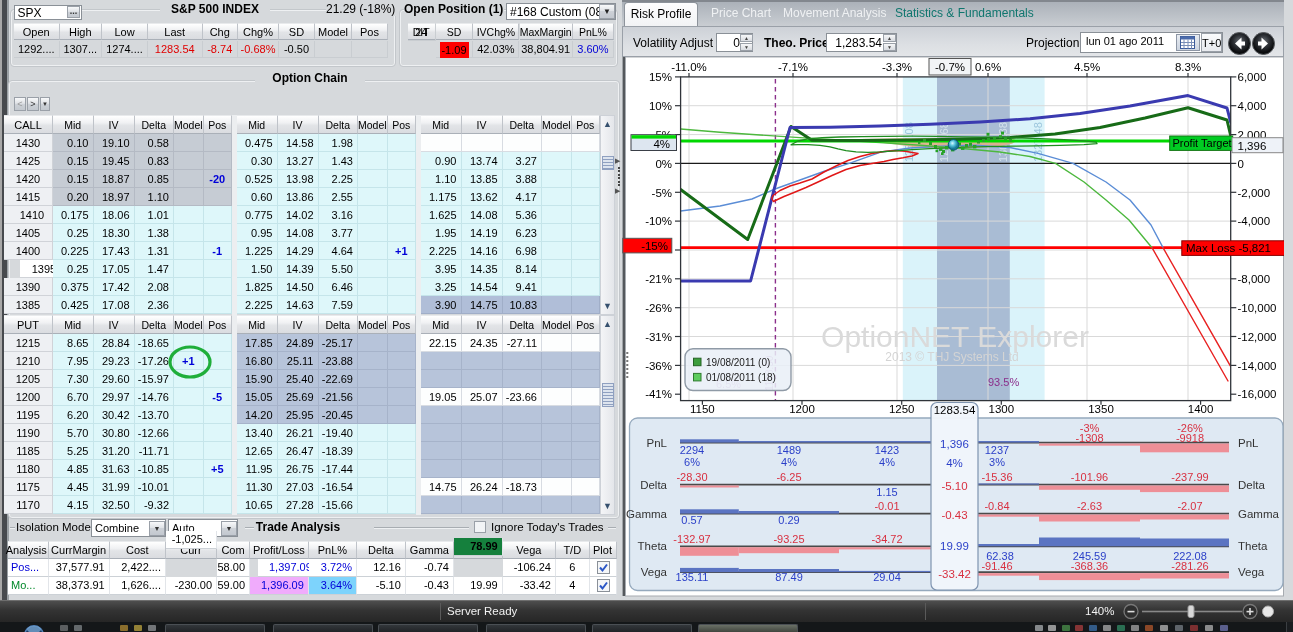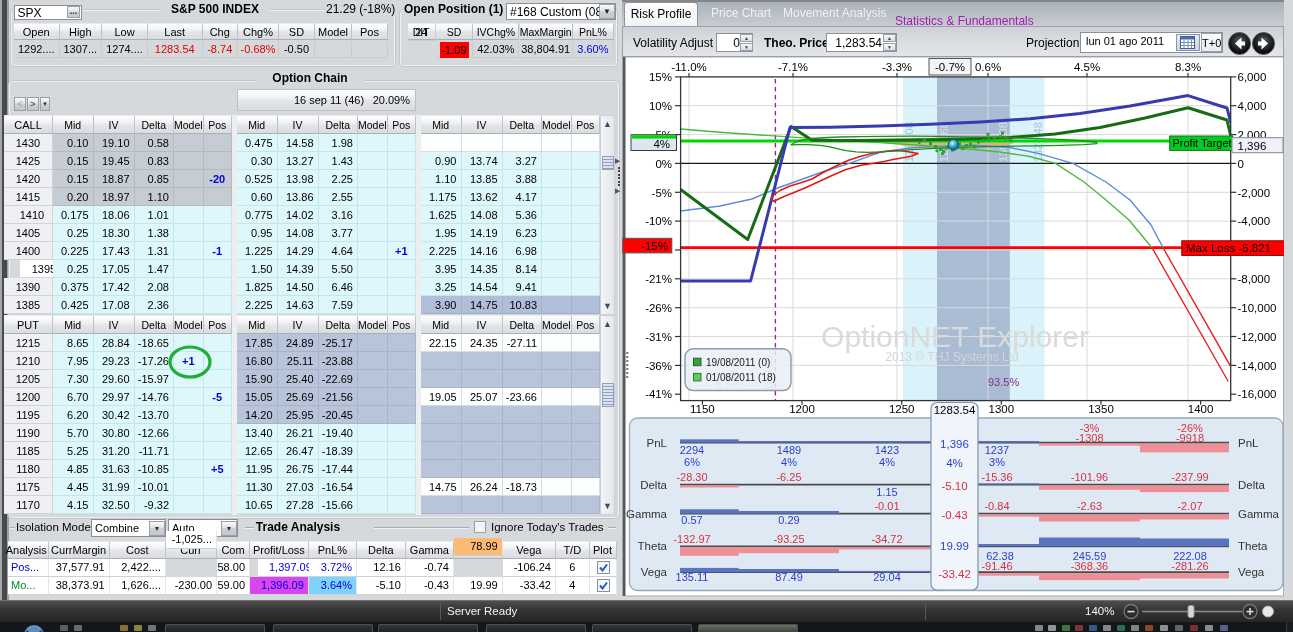--- a/index.html
+++ b/index.html
@@ -45,21 +45,21 @@
       <ellipse cx="25" cy="22" rx="20" ry="15" fill="none" stroke="#1fae3a" stroke-width="3.2"></ellipse>
     </svg>
 
 <div id="trade"></div>
 
 <div class="ab" style="left:622px;top:0;width:662px;height:26px;background:linear-gradient(#a9afb7,#bfc4ca 70%,#c9cdd2);"></div>
 <div class="ab" style="left:622px;top:0;width:662px;height:1.5px;background:#82878e;"></div>
 <div class="ab" style="left:624px;top:2px;width:74px;height:24px;background:linear-gradient(#fdfdfe,#f2f3f5);border:1px solid #8d939b;border-bottom:none;border-radius:4px 4px 0 0;text-align:center;line-height:23px;font-size:12px;box-sizing:border-box;">Risk Profile</div>
 <div class="ab" style="left:711px;top:6px;width:80px;height:16px;color:#eff1f3;font-size:12px;">Price Chart</div>
 <div class="ab" style="left:783px;top:6px;width:110px;height:16px;color:#eff1f3;font-size:12px;">Movement Analysis</div>
-<div class="ab" style="left:895px;top:14px;width:160px;height:16px;color:#a21caf;font-size:12px;">Statistics &amp; Fundamentals</div>
+<div class="ab" style="left:895px;top:6px;width:160px;height:16px;color:#0f766e;font-size:12px;">Statistics &amp; Fundamentals</div>
 <div class="ab" style="left:622px;top:26px;width:662px;height:31px;background:linear-gradient(#cdd1d7,#dcdfe3 60%,#e3e5e8);border:1px solid #9aa0a8;box-sizing:border-box;"></div>
 <div class="ab" style="left:633px;top:36px;width:90px;height:14px;font-size:12px;">Volatility Adjust</div>
 <div class="ab white-box" style="left:716px;top:33px;width:37px;height:19px;"></div>
 <div class="ab" style="left:716px;top:36px;width:24px;height:13px;font-size:12px;text-align:right;">0</div>
 <div class="ab spinner" style="left:740px;top:34px;"></div>
 <div class="ab" style="left:764px;top:36px;width:70px;height:14px;font-size:12px;font-weight:bold;">Theo. Price</div>
 <div class="ab white-box" style="left:826px;top:33px;width:71px;height:19px;"></div>
 <div class="ab" style="left:826px;top:36px;width:56px;height:13px;font-size:12px;text-align:right;">1,283.54</div>
 <div class="ab spinner" style="left:883px;top:34px;"></div>
 <div class="ab" style="left:1026px;top:36px;width:60px;height:14px;font-size:12px;">Projection</div>
@@ -458,24 +458,20 @@
     <div class="ab cell ctr" style="left: 407.5px; top: 24px; width: 28.5px; height: 17px; line-height: 17px; border-right: 1px solid rgb(201, 205, 209); border-bottom: 1px solid rgb(201, 205, 209);">24</div>
     <div class="ab hdr" style="left: 436px; top: 23px; width: 37.3px; height: 17px; line-height: 16px; font-size: 10.5px;">SD</div>
     <div class="ab cell ctr" style="left: 436px; top: 41px; width: 37.3px; height: 17px; line-height: 17px; border-right: 1px solid rgb(201, 205, 209); border-bottom: 1px solid rgb(201, 205, 209);"></div>
     <div class="ab hdr" style="left: 473.3px; top: 23px; width: 46.2px; height: 17px; line-height: 16px; font-size: 10.5px;">IVChg%</div>
     <div class="ab cell ctr" style="left: 473.3px; top: 41px; width: 46.2px; height: 17px; line-height: 17px; border-right: 1px solid rgb(201, 205, 209); border-bottom: 1px solid rgb(201, 205, 209);">42.03%</div>
     <div class="ab hdr" style="left: 519.5px; top: 23px; width: 53.4px; height: 17px; line-height: 16px; font-size: 10.5px;">MaxMargin</div>
     <div class="ab cell ctr" style="left: 519.5px; top: 41px; width: 53.4px; height: 17px; line-height: 17px; border-right: 1px solid rgb(201, 205, 209); border-bottom: 1px solid rgb(201, 205, 209);">38,804.91</div>
     <div class="ab hdr" style="left: 572.9px; top: 23px; width: 41px; height: 17px; line-height: 16px; font-size: 10.5px;">PnL%</div>
     <div class="ab cell ctr" style="left: 572.9px; top: 41px; width: 41px; height: 17px; line-height: 17px; border-right: 1px solid rgb(201, 205, 209); border-bottom: 1px solid rgb(201, 205, 209); color: rgb(0, 0, 216);">3.60%</div>
     <div class="ab cell ctr" style="left: 439.5px; top: 41.5px; width: 29px; height: 16px; background: rgb(255, 0, 0); line-height: 16px;">-1.09</div>
-    <div class="ab hdr" style="left: 237px; top: 89px; width: 179px; height: 22px; border: 1px solid rgb(188, 192, 198); line-height: 21px; font-size: 11px;">
-      <span style="position:absolute;left:36px;width:110px;text-align:center;">16 sep 11 (46)</span>
-      <span style="position:absolute;right:5px;">20.09%</span>
-    </div>
     <div class="ab " style="left: 232px; top: 114.5px; width: 5px; height: 400px; background: rgb(236, 238, 240); z-index: 0;"></div>
     <div class="ab " style="left: 416px; top: 114.5px; width: 5px; height: 400px; background: rgb(236, 238, 240); z-index: 0;"></div>
     <div class="ab hdr" style="left: 4px; top: 114.5px; width: 49px; height: 19px; line-height: 18px;">CALL</div>
     <div class="ab hdr" style="left: 53px; top: 114.5px; width: 40.5px; height: 19px; line-height: 18px; font-size: 10.5px;">Mid</div>
     <div class="ab hdr" style="left: 93.5px; top: 114.5px; width: 41px; height: 19px; line-height: 18px; font-size: 10.5px;">IV</div>
     <div class="ab hdr" style="left: 134.5px; top: 114.5px; width: 39.5px; height: 19px; line-height: 18px; font-size: 10.5px;">Delta</div>
     <div class="ab hdr" style="left: 174px; top: 114.5px; width: 29.5px; height: 19px; line-height: 18px; font-size: 10.5px;">Model</div>
     <div class="ab hdr" style="left: 203.5px; top: 114.5px; width: 28.5px; height: 19px; line-height: 18px; font-size: 10.5px;">Pos</div>
     <div class="ab hdr" style="left: 237px; top: 114.5px; width: 40.5px; height: 19px; line-height: 18px; font-size: 10.5px;">Mid</div>
     <div class="ab hdr" style="left: 277.5px; top: 114.5px; width: 41px; height: 19px; line-height: 18px; font-size: 10.5px;">IV</div>
@@ -870,33 +866,33 @@
     <div class="ab hdr" style="left: 589.5px; top: 540.5px; width: 27px; height: 18px; line-height: 17px;">Plot</div>
     <div class="ab cell" style="left: 8px; top: 558.5px; width: 40.5px; height: 18px; line-height: 17px; background: rgb(255, 255, 255); border-right: 1px solid rgb(226, 229, 233); border-bottom: 1px solid rgb(204, 209, 214); color: rgb(0, 0, 216); padding-left: 3px;">Pos...</div>
     <div class="ab cell num" style="left: 48.5px; top: 558.5px; width: 61.2px; height: 18px; line-height: 17px; background: rgb(255, 255, 255); border-right: 1px solid rgb(226, 229, 233); border-bottom: 1px solid rgb(204, 209, 214);">37,577.91</div>
     <div class="ab cell num" style="left: 109.7px; top: 558.5px; width: 56.3px; height: 18px; line-height: 17px; background: rgb(255, 255, 255); border-right: 1px solid rgb(226, 229, 233); border-bottom: 1px solid rgb(204, 209, 214);">2,422....</div>
     <div class="ab cell num" style="left: 166px; top: 531px; width: 51px; height: 18px; line-height: 17px; background: rgb(255, 255, 255); border-right: 1px solid rgb(226, 229, 233); border-bottom: 1px solid rgb(204, 209, 214);">-1,025...</div>
     <div class="ab cell num" style="left: 217px; top: 558.5px; width: 33px; height: 18px; line-height: 17px; background: rgb(255, 255, 255); border-right: 1px solid rgb(226, 229, 233); border-bottom: 1px solid rgb(204, 209, 214);">58.00</div>
     <div class="ab cell num" style="left: 258px; top: 558.5px; width: 58.8px; height: 18px; line-height: 17px; background: rgb(255, 255, 255); border-right: 1px solid rgb(226, 229, 233); border-bottom: 1px solid rgb(204, 209, 214); color: rgb(0, 0, 216);">1,397.09</div>
     <div class="ab cell num" style="left: 308.8px; top: 558.5px; width: 48.2px; height: 18px; line-height: 17px; background: rgb(255, 255, 255); border-right: 1px solid rgb(226, 229, 233); border-bottom: 1px solid rgb(204, 209, 214); color: rgb(0, 0, 216);">3.72%</div>
     <div class="ab cell num" style="left: 357px; top: 558.5px; width: 48.8px; height: 18px; line-height: 17px; background: rgb(255, 255, 255); border-right: 1px solid rgb(226, 229, 233); border-bottom: 1px solid rgb(204, 209, 214);">12.16</div>
     <div class="ab cell num" style="left: 405.8px; top: 558.5px; width: 48.2px; height: 18px; line-height: 17px; background: rgb(255, 255, 255); border-right: 1px solid rgb(226, 229, 233); border-bottom: 1px solid rgb(204, 209, 214);">-0.74</div>
-    <div class="ab cell num" style="left: 454px; top: 538px; width: 48.7px; height: 18px; line-height: 17px; background: #fdba74; border-right: 1px solid rgb(226, 229, 233); border-bottom: 1px solid rgb(204, 209, 214);">78.99</div>
+    <div class="ab cell num" style="left: 454px; top: 538px; width: 48.7px; height: 18px; line-height: 17px; background: #15803d; border-right: 1px solid rgb(226, 229, 233); border-bottom: 1px solid rgb(204, 209, 214); font-weight: bold;">78.99</div>
     <div class="ab cell num" style="left: 502.7px; top: 558.5px; width: 53.3px; height: 18px; line-height: 17px; background: rgb(255, 255, 255); border-right: 1px solid rgb(226, 229, 233); border-bottom: 1px solid rgb(204, 209, 214);">-106.24</div>
     <div class="ab cell ctr" style="left: 556px; top: 558.5px; width: 33.5px; height: 18px; line-height: 17px; background: rgb(255, 255, 255); border-right: 1px solid rgb(226, 229, 233); border-bottom: 1px solid rgb(204, 209, 214);">6</div>
     <div class="ab cell num" style="left: 589.5px; top: 558.5px; width: 27px; height: 18px; line-height: 17px; background: rgb(255, 255, 255); border-right: 1px solid rgb(226, 229, 233); border-bottom: 1px solid rgb(204, 209, 214);"><svg width="13" height="13" style="margin:2px 7px;">
         <rect x="0.5" y="0.5" width="12" height="12" fill="#f4f6f8" stroke="#8a9098"></rect>
         <path d="M3 6.5 L5.5 9.5 L10 3.5" stroke="#2a56c6" stroke-width="2" fill="none"></path>
       </svg></div>
     <div class="ab cell" style="left: 8px; top: 576.5px; width: 40.5px; height: 18px; line-height: 17px; background: rgb(255, 255, 255); border-right: 1px solid rgb(226, 229, 233); border-bottom: 1px solid rgb(204, 209, 214); color: rgb(0, 136, 42); padding-left: 3px;">Mo...</div>
     <div class="ab cell num" style="left: 48.5px; top: 576.5px; width: 61.2px; height: 18px; line-height: 17px; background: rgb(255, 255, 255); border-right: 1px solid rgb(226, 229, 233); border-bottom: 1px solid rgb(204, 209, 214);">38,373.91</div>
     <div class="ab cell num" style="left: 109.7px; top: 576.5px; width: 56.3px; height: 18px; line-height: 17px; background: rgb(255, 255, 255); border-right: 1px solid rgb(226, 229, 233); border-bottom: 1px solid rgb(204, 209, 214);">1,626....</div>
     <div class="ab cell num" style="left: 166px; top: 576.5px; width: 51px; height: 18px; line-height: 17px; background: rgb(255, 255, 255); border-right: 1px solid rgb(226, 229, 233); border-bottom: 1px solid rgb(204, 209, 214);">-230.00</div>
     <div class="ab cell num" style="left: 217px; top: 576.5px; width: 33px; height: 18px; line-height: 17px; background: rgb(255, 255, 255); border-right: 1px solid rgb(226, 229, 233); border-bottom: 1px solid rgb(204, 209, 214);">59.00</div>
-    <div class="ab cell num" style="left: 250px; top: 576.5px; width: 58.8px; height: 18px; line-height: 17px; background: #d946ef; border-right: 1px solid rgb(226, 229, 233); border-bottom: 1px solid rgb(204, 209, 214); color: rgb(0, 0, 216);">1,396.09</div>
+    <div class="ab cell num" style="left: 250px; top: 576.5px; width: 58.8px; height: 18px; line-height: 17px; background: #f0abfc; border-right: 1px solid rgb(226, 229, 233); border-bottom: 1px solid rgb(204, 209, 214); color: rgb(0, 0, 216);">1,396.09</div>
     <div class="ab cell num" style="left: 308.8px; top: 576.5px; width: 48.2px; height: 18px; line-height: 17px; background: #7dd3fc; border-right: 1px solid rgb(226, 229, 233); border-bottom: 1px solid rgb(204, 209, 214); color: rgb(0, 0, 216);">3.64%</div>
     <div class="ab cell num" style="left: 357px; top: 576.5px; width: 48.8px; height: 18px; line-height: 17px; background: rgb(255, 255, 255); border-right: 1px solid rgb(226, 229, 233); border-bottom: 1px solid rgb(204, 209, 214);">-5.10</div>
     <div class="ab cell num" style="left: 405.8px; top: 576.5px; width: 48.2px; height: 18px; line-height: 17px; background: rgb(255, 255, 255); border-right: 1px solid rgb(226, 229, 233); border-bottom: 1px solid rgb(204, 209, 214);">-0.43</div>
     <div class="ab cell num" style="left: 454px; top: 576.5px; width: 48.7px; height: 18px; line-height: 17px; background: rgb(255, 255, 255); border-right: 1px solid rgb(226, 229, 233); border-bottom: 1px solid rgb(204, 209, 214);">19.99</div>
     <div class="ab cell num" style="left: 502.7px; top: 576.5px; width: 53.3px; height: 18px; line-height: 17px; background: rgb(255, 255, 255); border-right: 1px solid rgb(226, 229, 233); border-bottom: 1px solid rgb(204, 209, 214);">-33.42</div>
     <div class="ab cell ctr" style="left: 556px; top: 576.5px; width: 33.5px; height: 18px; line-height: 17px; background: rgb(255, 255, 255); border-right: 1px solid rgb(226, 229, 233); border-bottom: 1px solid rgb(204, 209, 214);">4</div>
     <div class="ab cell num" style="left: 589.5px; top: 576.5px; width: 27px; height: 18px; line-height: 17px; background: rgb(255, 255, 255); border-right: 1px solid rgb(226, 229, 233); border-bottom: 1px solid rgb(204, 209, 214);"><svg width="13" height="13" style="margin:2px 7px;">
         <rect x="0.5" y="0.5" width="12" height="12" fill="#f4f6f8" stroke="#8a9098"></rect>
         <path d="M3 6.5 L5.5 9.5 L10 3.5" stroke="#2a56c6" stroke-width="2" fill="none"></path>
       </svg></div>

